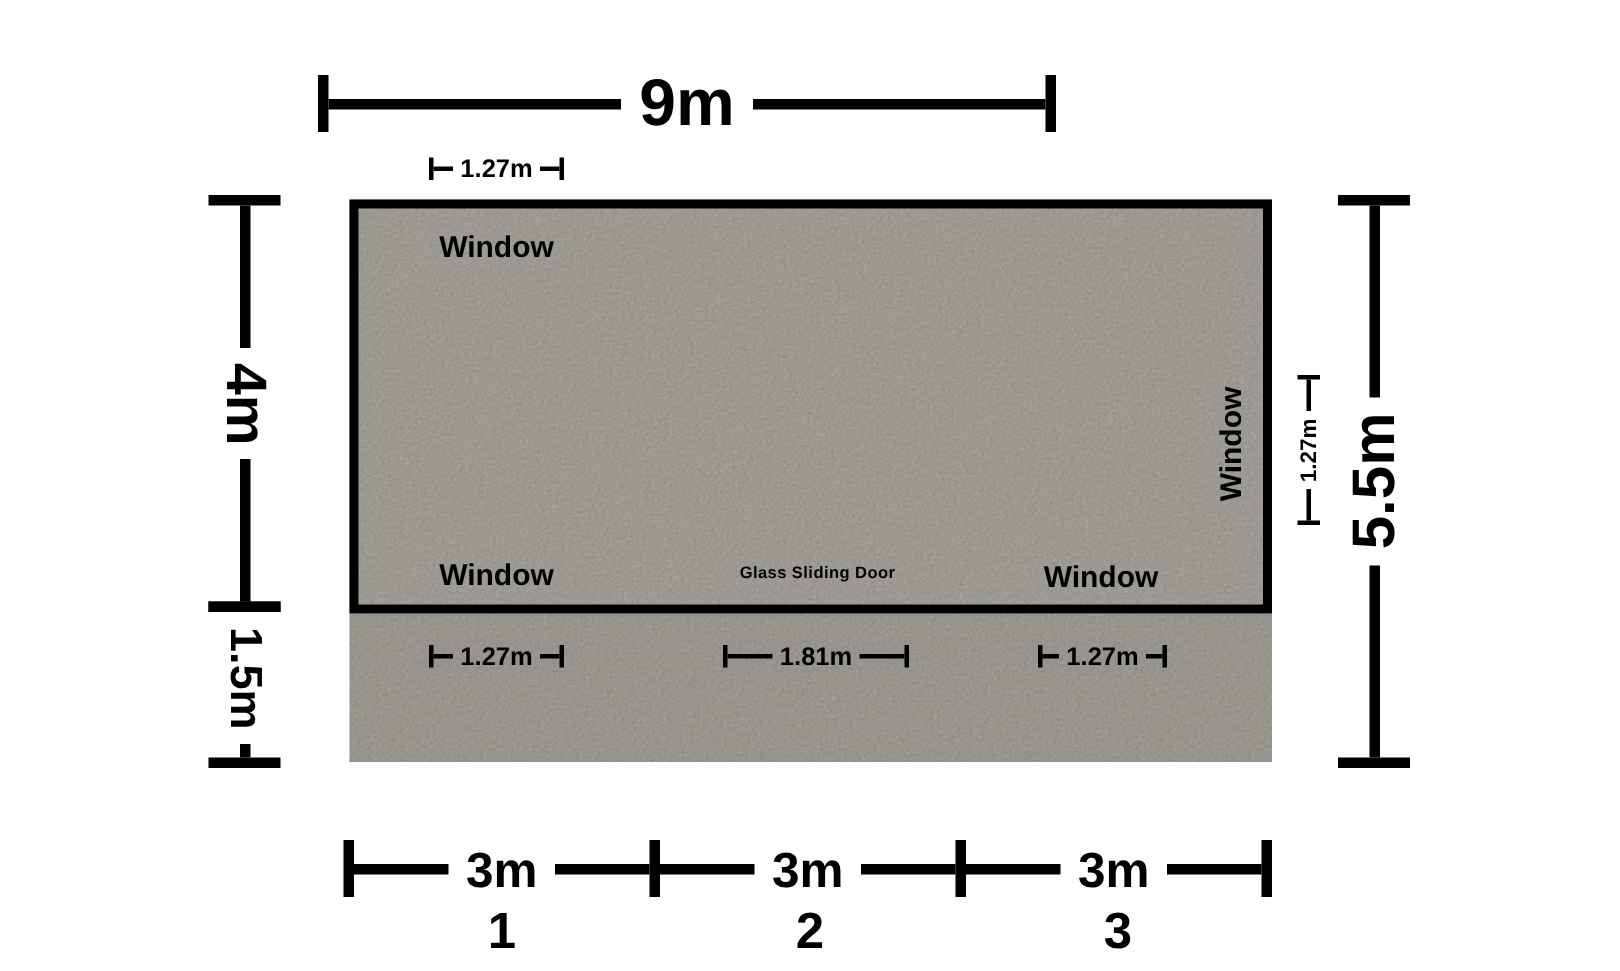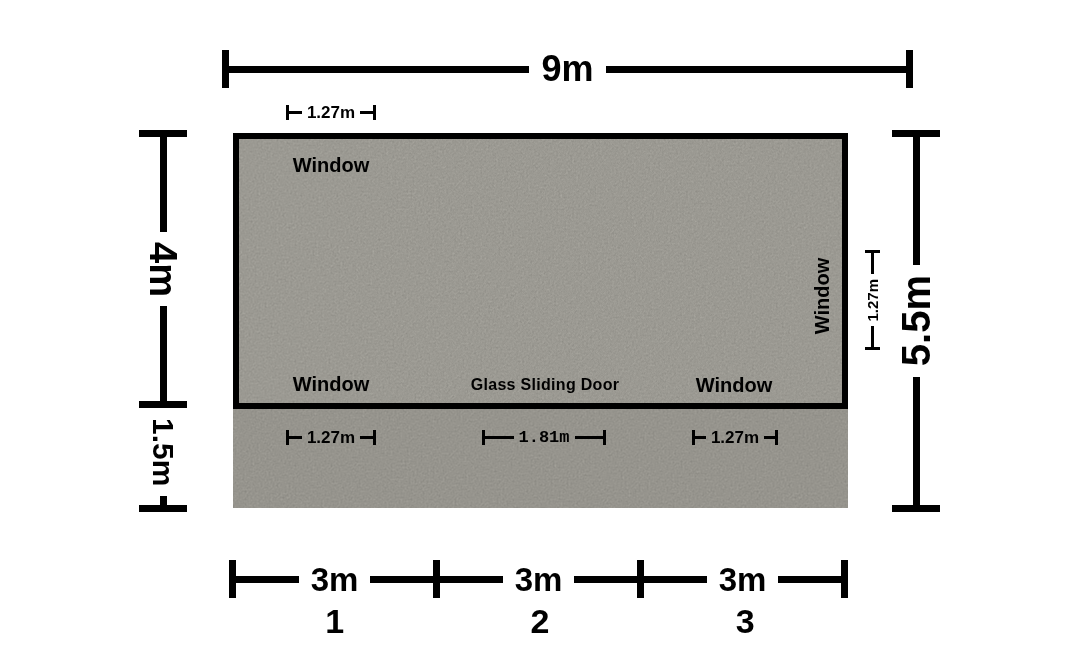--- a/index.html
+++ b/index.html
@@ -18,31 +18,31 @@
   }
   #patio {
     left:233px; top:409px; width:615px; height:99px;
     background:#adaba3;
   }
 
   
   .room-label { position:absolute; font-weight:bold; white-space:nowrap; z-index:3; }
   #win-tl  { left:92px;  top:15px;  transform:translateX(-50%); font-size:20px; }
   #win-bl  { left:92px;  top:234px; transform:translateX(-50%); font-size:20px; }
-  #door-label { left:306px; top:237px; transform:translateX(-50%); font-size:16px; letter-spacing:0.3px; }
+  #door-label { left:306px; top:237px; transform:translateX(-50%); font-size:11px; letter-spacing:0.3px; }
   #win-br  { left:495px; top:235px; transform:translateX(-50%); font-size:20px; }
   #win-r   { left:583px; top:157px; transform:translate(-50%,-50%) ; font-size:20px; }
   #win-r .vtext { writing-mode:vertical-rl; transform:rotate(180deg); display:block; }
 
   
   .hdim { position:absolute; display:flex; align-items:center; z-index:2; }
   .hdim .cap  { width:7px; align-self:stretch; background:#000; }
   .hdim .seg  { flex:1; height:7px; background:#000; }
   .hdim .lbl  { padding:0 12px; font-weight:bold; white-space:nowrap; line-height:1; }
-  #dim-top    { left:222px; top:50px;  width:691px; height:38px; font-size:36px; }
+  #dim-top    { left:212px; top:50px;  width:492px; height:38px; font-size:44px; }
   #dim-bottom { left:229px; top:560px; width:619px; height:38px; font-size:33px; }
 
   #dim-bottom-numbers { position:absolute; left:232px; top:602px; width:616px; display:flex; }
   #dim-bottom-numbers .num { flex:1; text-align:center; font-size:34px; font-weight:bold; }
 
   
   .vdim { position:absolute; display:flex; flex-direction:column; align-items:center; z-index:2; }
   .vdim .cap { height:7px; align-self:stretch; background:#000; }
   .vdim .seg { width:7px; flex:1; background:#000; }
   .vdim .lbl { writing-mode:vertical-rl; font-weight:bold; white-space:nowrap; padding:10px 0; line-height:1; }
@@ -51,21 +51,21 @@
   #dim-left-lower { left:139px; top:401px; width:48px; height:111px; font-size:30px; }
   #dim-right      { left:892px; top:130px; width:48px; height:382px; font-size:40px; }
 
   
   .sdim { position:absolute; display:flex; align-items:center; z-index:3; }
   .sdim .tick { width:3px; height:15px; background:#000; }
   .sdim .dash { flex:1; height:3px; background:#000; }
   .sdim .lbl  { padding:0 5px; font-size:17px; font-weight:bold; white-space:nowrap; line-height:1; }
   #dim-top-offset   { left:286px; top:104px; width:90px;  height:16px; }
   #dim-patio-left   { left:286px; top:429px; width:90px;  height:16px; }
-  #dim-patio-door   { left:482px; top:429px; width:124px; height:16px;font-family:Liberation Mono, monospace; }
+  #dim-patio-door   { left:482px; top:429px; width:124px; height:16px; }
   #dim-patio-right  { left:692px; top:429px; width:86px;  height:16px; }
 
   
   .svdim { position:absolute; display:flex; flex-direction:column; align-items:center; z-index:3; }
   .svdim .tick { height:3px; width:15px; background:#000; }
   .svdim .dash { flex:1; width:3px; background:#000; }
   .svdim .lbl { writing-mode:vertical-rl; transform:rotate(180deg); font-size:15px;
                 font-weight:bold; white-space:nowrap; padding:5px 0; line-height:1; }
   #dim-right-window { left:864px; top:250px; width:16px; height:100px; }
 </style>

